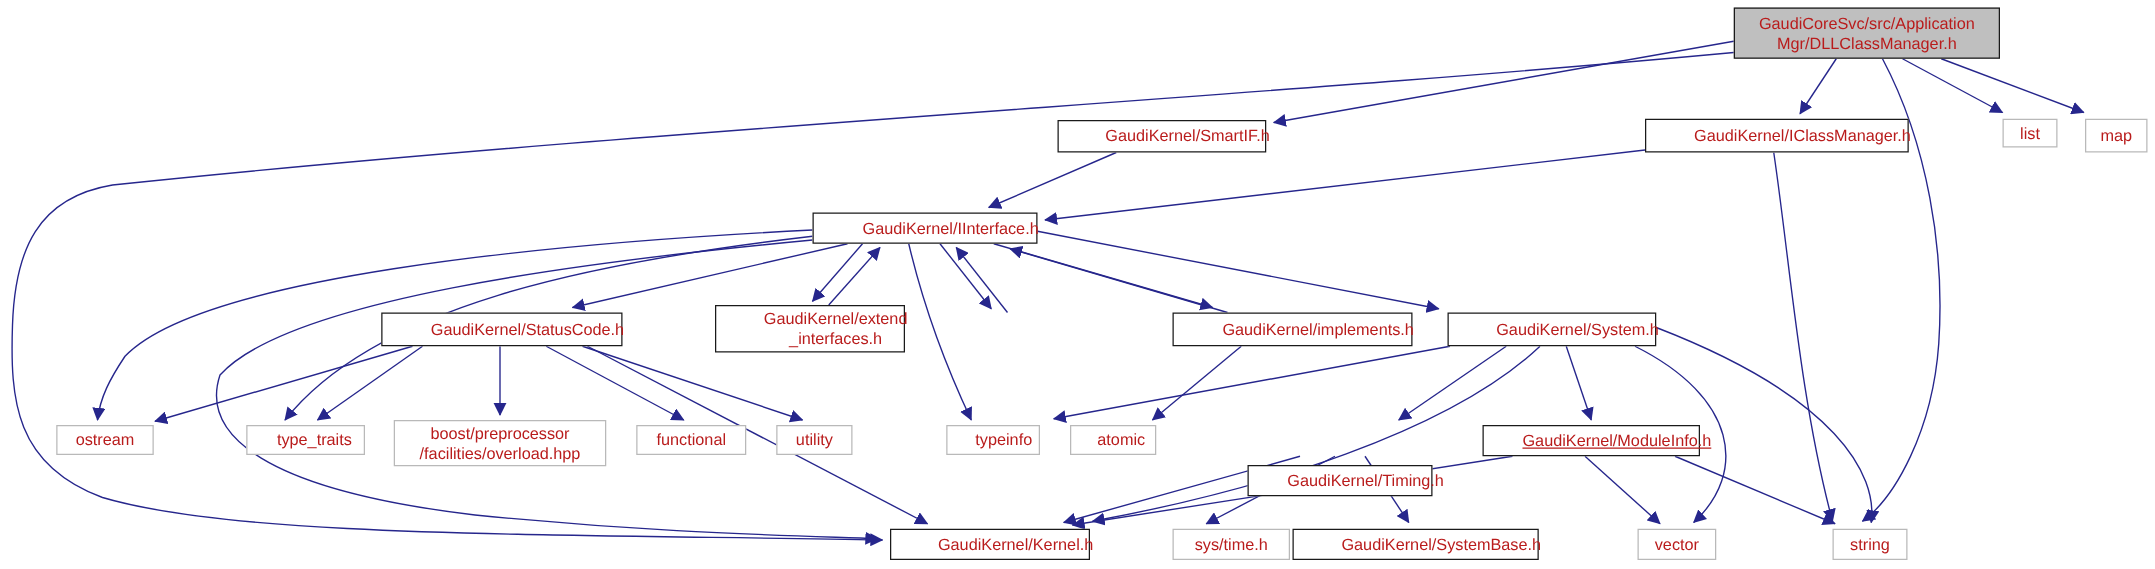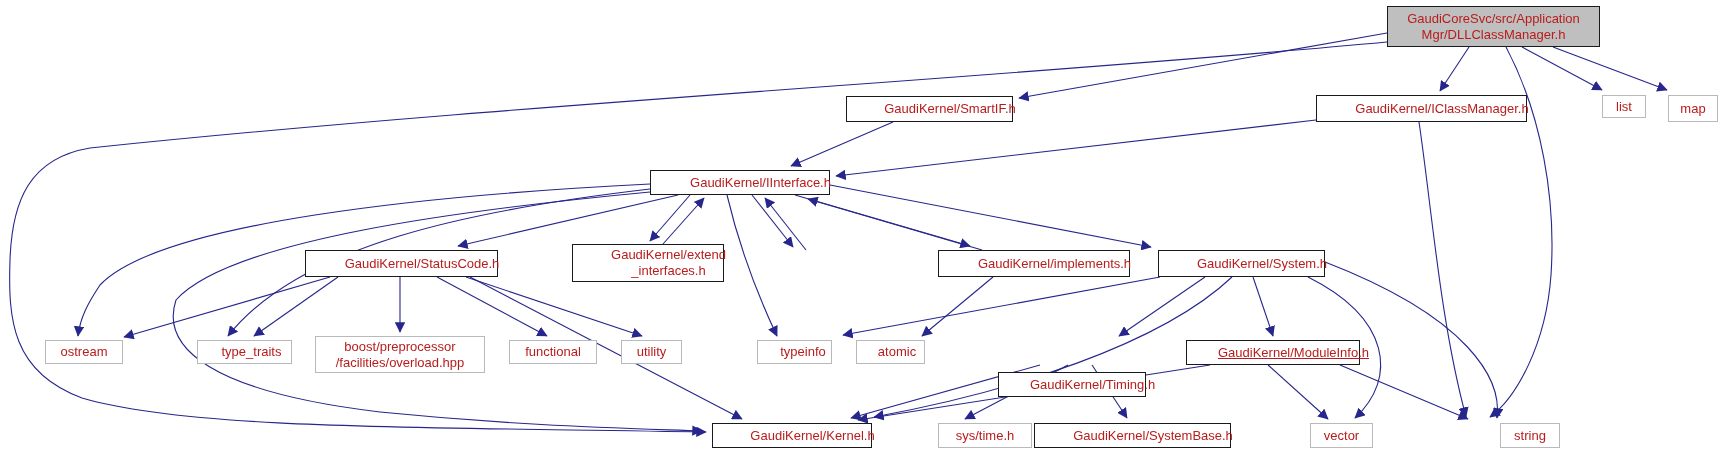--- a/index.html
+++ b/index.html
@@ -110,15 +110,15 @@
   <div class="node external" style="left:621px;top:340px;width:61px;height:24px;">utility</div>
   <div class="node external" style="left:757px;top:340px;width:75px;height:24px;padding-left:20px;">typeinfo</div>
   <div class="node external" style="left:856px;top:340px;width:69px;height:24px;padding-left:16px;">atomic</div>
   <div class="node internal" style="left:998px;top:324px;width:148px;height:25px;margin-top:48px;">GaudiKernel/Timing.h</div>
   <div class="node internal" style="left:1186px;top:340px;width:174px;height:25px;text-decoration:underline;">GaudiKernel/ModuleInfo.h</div>
 
   <div class="node internal" style="left:712px;top:423px;width:160px;height:25px;">GaudiKernel/Kernel.h</div>
   <div class="node external" style="left:917px;top:423px;width:94px;height:25px;margin-left:21px;">sys/time.h</div>
   <div class="node internal" style="left:1034px;top:423px;width:197px;height:25px;">GaudiKernel/SystemBase.h</div>
   <div class="node external" style="left:1310px;top:423px;width:63px;height:25px;">vector</div>
-  <div class="node external" style="left:1500px;top:423px;width:60px;height:25px;">string</div>
+  <div class="node external" style="left:1466px;top:423px;width:60px;height:25px;">string</div>
 
 </div>
 
 </body></html>

